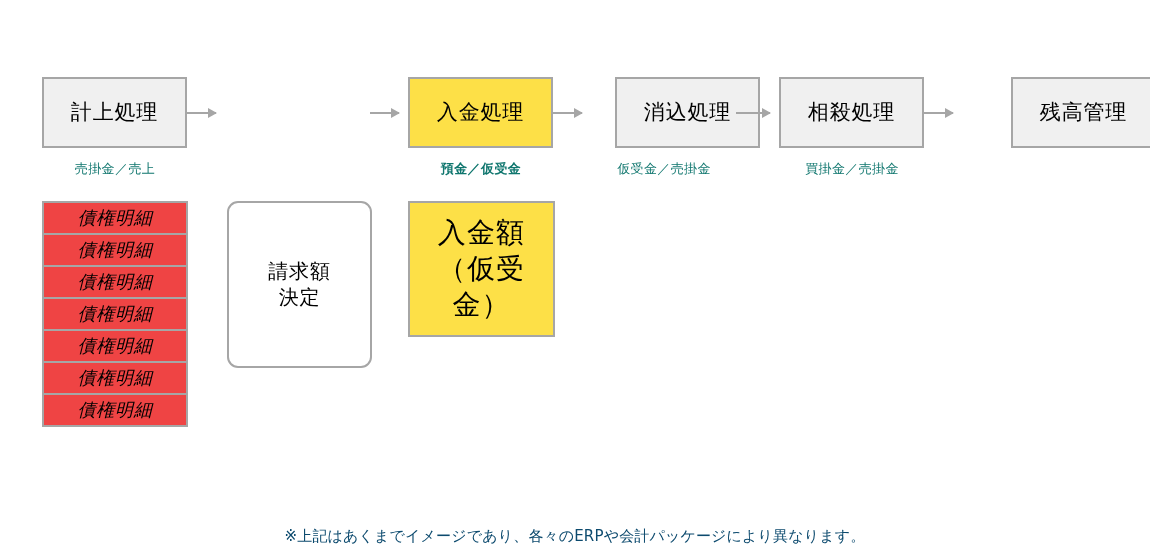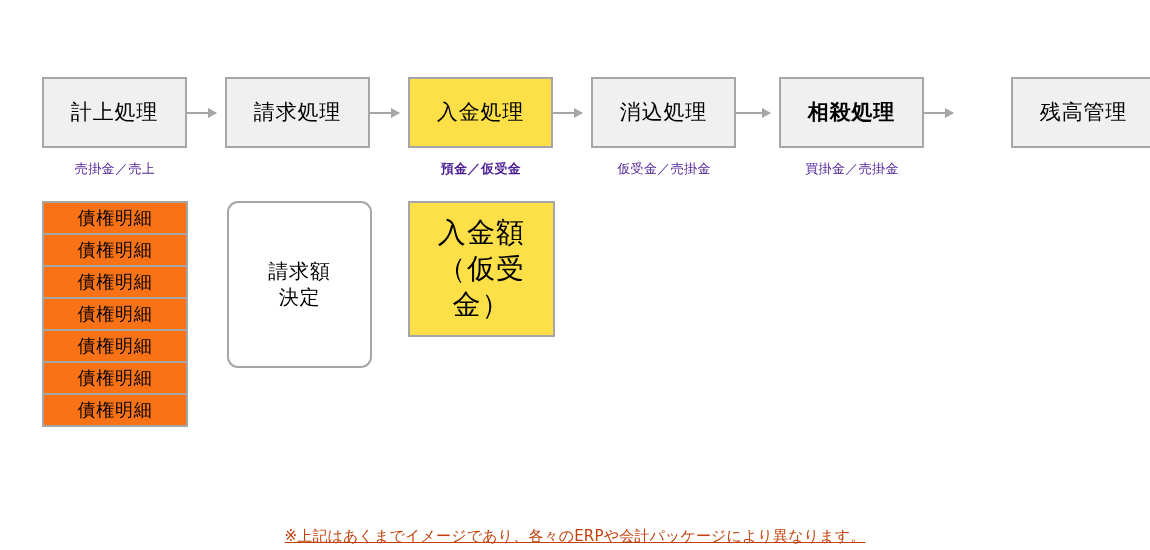--- a/index.html
+++ b/index.html
@@ -44,22 +44,22 @@
   
   .proc {
     width: 145px;
     height: 71px;
     top: 33px;
     font-size: 21px;
   }
   .proc-0 { left: 42px; }
   .proc-1 { left: 225px; }
   .proc-2 { left: 408px; }
-  .proc-3 { left: 591px; }
-  .proc-4 { left: 779px; font-weight: bold; }
+  .proc-3 { left: 615px; }
+  .proc-4 { left: 779px; }
   .proc-5 { left: 1011px; }
 
   
   .arrow {
     position: absolute;
     top: 68px;
     height: 2px;
     background: #a6a6a6;
   }
   .arrow::after {
@@ -80,46 +80,47 @@
 
   
   .caption {
     position: absolute;
     top: 116px;
     width: 160px;
     text-align: center;
     font-size: 13px;
     letter-spacing: 0.03em;
     white-space: nowrap;
-    color: #4c1d95;
+    color: #0f766e;
   }
   .cap-0 { left: 35px; }
   .cap-2 { left: 401px; font-weight: bold; }
   .cap-3 { left: 584px; }
   .cap-4 { left: 772px; }
 
   
   .detail-list {
     position: absolute;
     left: 42px;
     top: 157px;
     width: 146px;
   }
   .detail-row {
     box-sizing: border-box;
     width: 146px;
     height: 34px;
     border: 2px solid #a6a6a6;
-    background: #f97316;
+    background: #ef4444;
     display: flex;
     align-items: center;
     justify-content: center;
     font-size: 18px;
     letter-spacing: 0.04em;
     margin-top: -2px;
+    font-style: italic;
   }
   .detail-row:first-child { margin-top: 0; }
 
   
   .box-invoice {
     left: 227px;
     top: 157px;
     width: 145px;
     height: 167px;
     font-size: 20px;
@@ -135,34 +136,30 @@
 
   
   .footnote {
     position: absolute;
     left: 0;
     top: 483px;
     width: 1150px;
     text-align: center;
     font-size: 15px;
     letter-spacing: 0.01em;
-    color: #c2410c;
-    text-decoration: underline;
+    color: #0c4a6e;
   }
 </style>
 </head>
 <body>
 
 <div id="canvas">
 
   <div class="node proc proc-0 fill-gray">
     <span>計上処理</span>
-  </div>
-  <div class="node proc proc-1 fill-gray">
-    <span>請求処理</span>
   </div>
   <div class="node proc proc-2 fill-blue">
     <span>入金処理</span>
   </div>
   <div class="node proc proc-3 fill-gray">
     <span>消込処理</span>
   </div>
   <div class="node proc proc-4 fill-gray">
     <span>相殺処理</span>
   </div>

